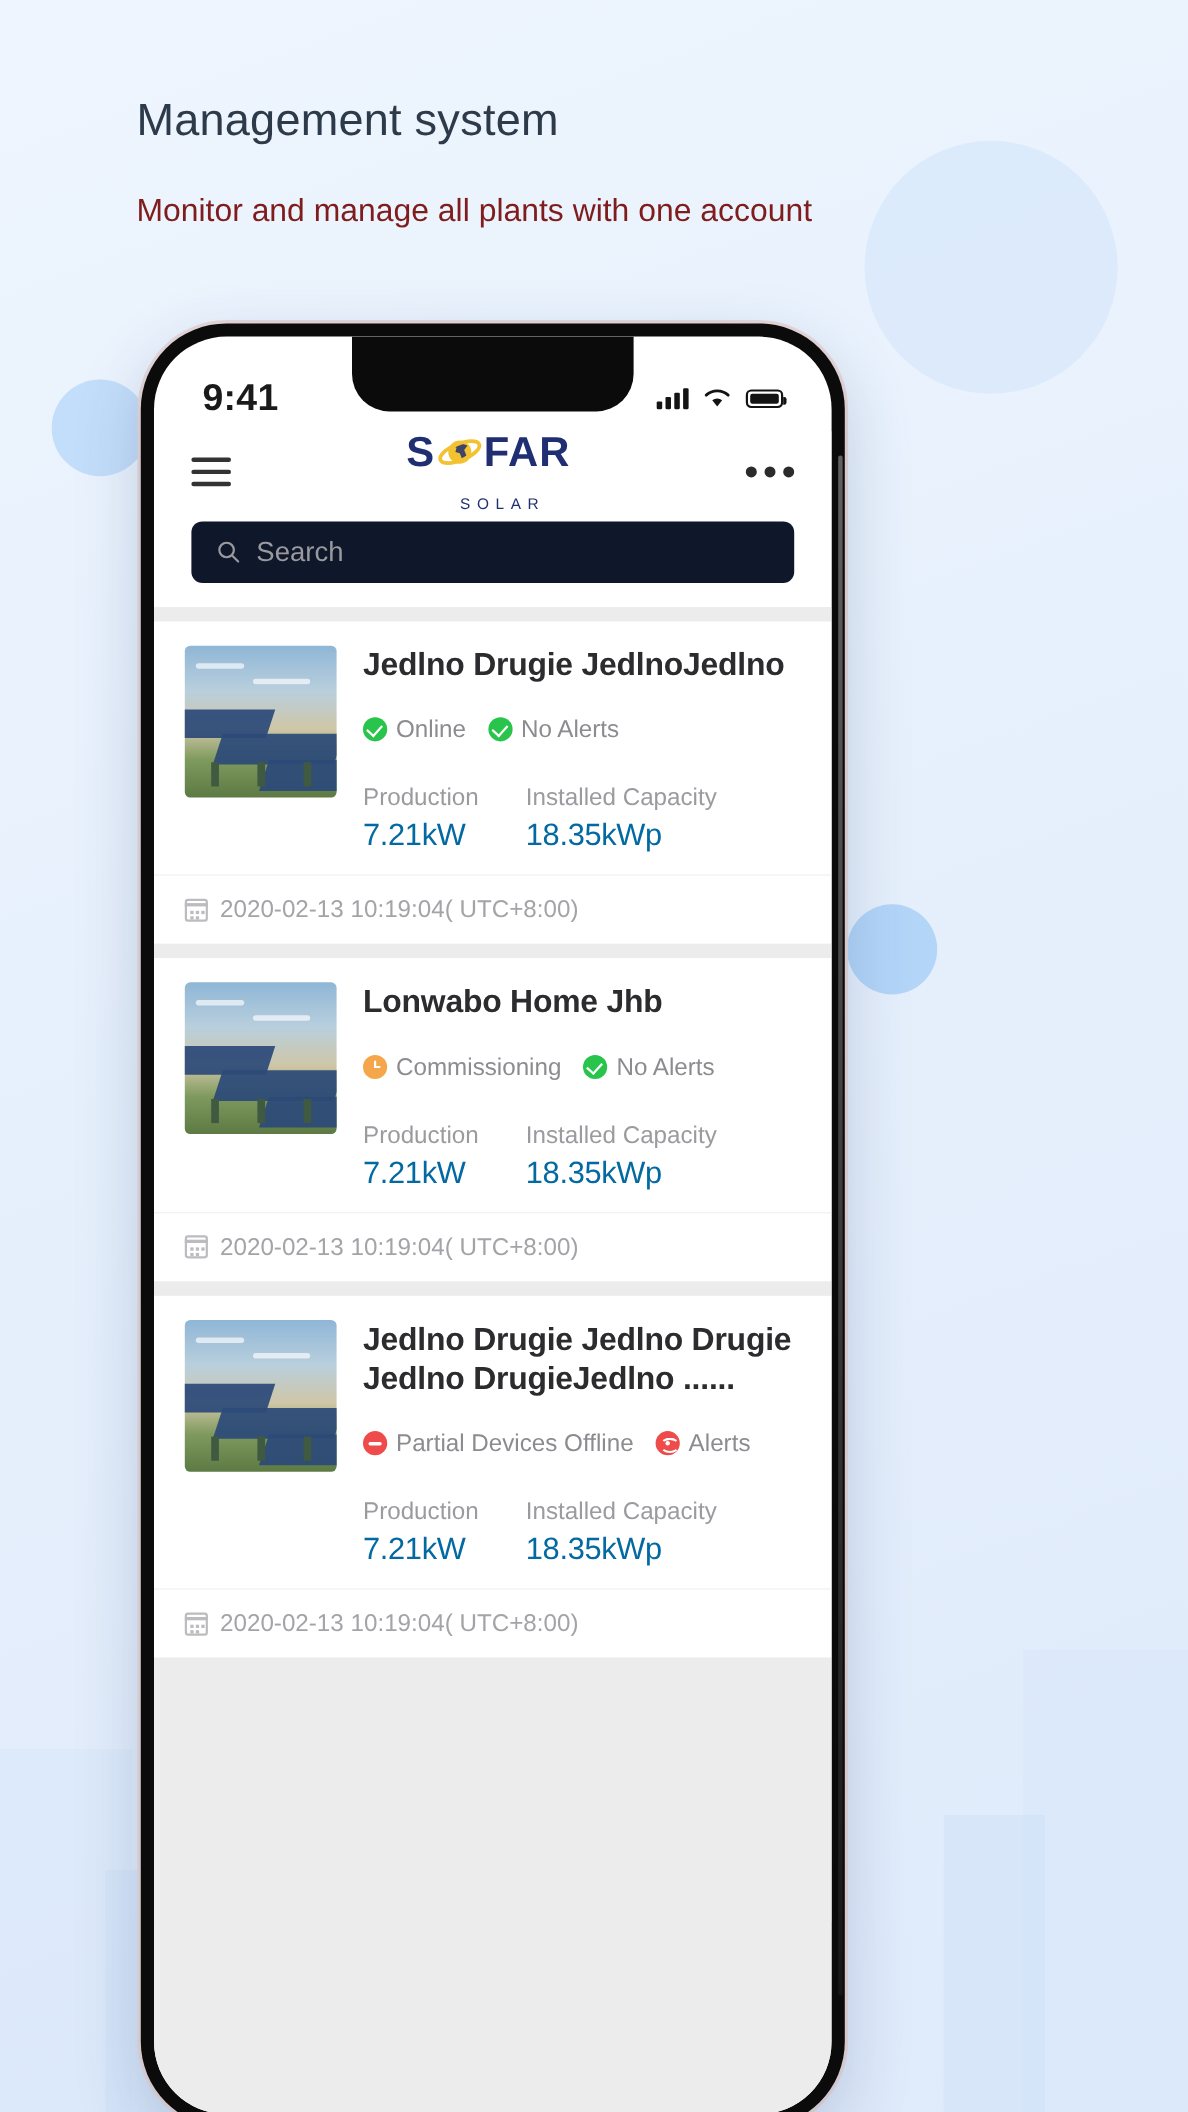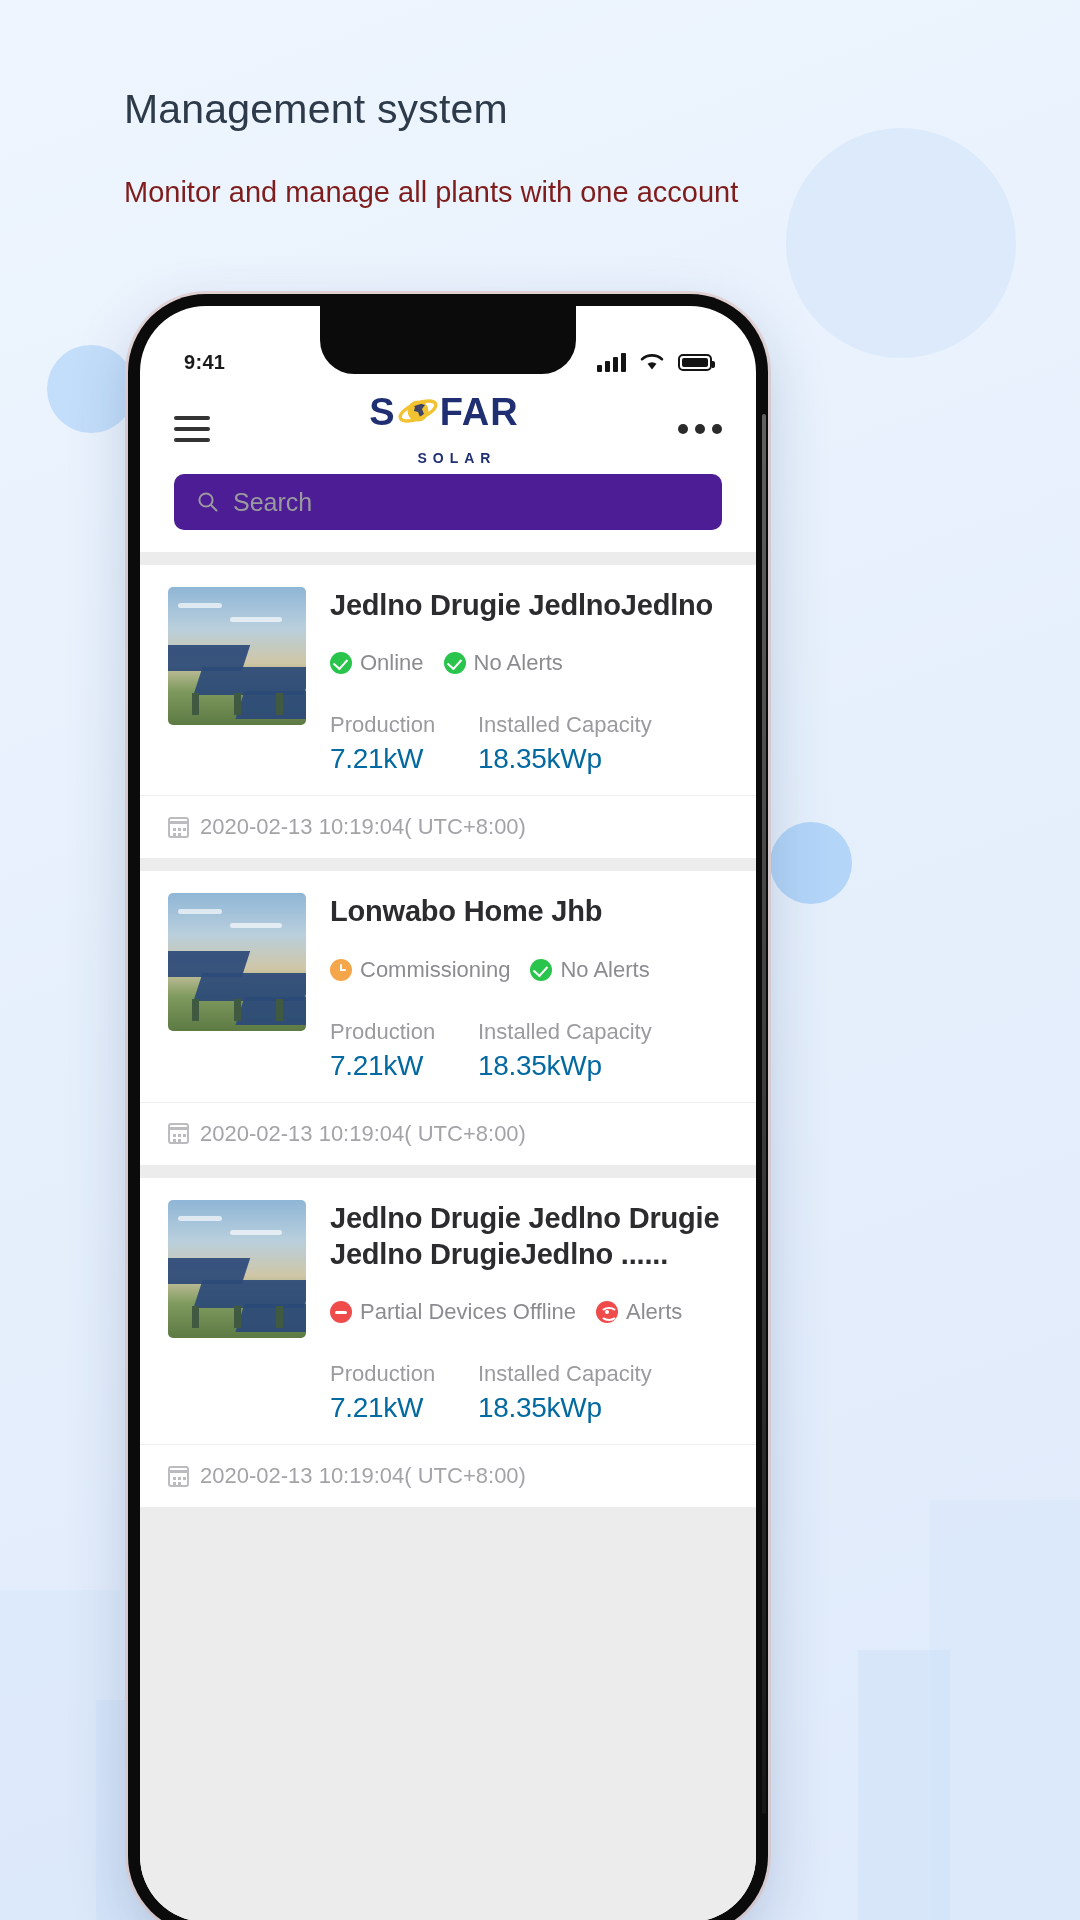--- a/index.html
+++ b/index.html
@@ -55,48 +55,48 @@
     width:256px; height:68px; background:#0b0b0c;
     border-bottom-left-radius:34px; border-bottom-right-radius:34px;
     z-index:9;
   }
 
   
   .statusbar{
     height:86px; display:flex; align-items:center; justify-content:space-between;
     padding:26px 44px 0 44px; position:relative; z-index:10;
   }
-  .sb-time{ font-size:20px; font-weight:600; color:#1a1a1a; letter-spacing:.3px;}
+  .sb-time{ font-size:34px; font-weight:600; color:#1a1a1a; letter-spacing:.3px;}
   .sb-icons{ display:flex; align-items:center; gap:13px;}
   .sig{ display:flex; align-items:flex-end; gap:3px; height:19px;}
   .sig i{ display:block; width:5px; background:#141414; border-radius:1px;}
   .sig i:nth-child(1){height:7px}.sig i:nth-child(2){height:11px}
   .sig i:nth-child(3){height:15px}.sig i:nth-child(4){height:19px}
   .batt{ width:34px; height:17px; border:2px solid #141414; border-radius:5px; position:relative;}
   .batt::after{content:"";position:absolute;right:-5px;top:5px;width:3px;height:7px;background:#141414;border-radius:0 2px 2px 0;}
   .batt i{ position:absolute; inset:2px; background:#141414; border-radius:2px;}
 
   
   .navbar{
     height:74px; display:flex; align-items:center; justify-content:space-between;
     padding:0 34px; background:#fff;
   }
   .hamburger{ width:36px; display:flex; flex-direction:column; gap:7px; cursor:pointer;}
   .hamburger span{ display:block; height:4px; background:#333; border-radius:2px;}
   .logo{ display:flex; flex-direction:column; align-items:center; line-height:1; position:relative;}
   .logo-row{ display:flex; align-items:center; font-size:38px; font-weight:700; color:#1f2f72; letter-spacing:1px;}
   .planet{ position:relative; width:42px; height:34px; margin:0 1px;}
-  .logo-sub{ font-size:14px; letter-spacing:6px; color:#1f2f72; font-weight:700; margin-top:20px; margin-left:26px;}
+  .logo-sub{ font-size:14px; letter-spacing:6px; color:#1f2f72; font-weight:400; margin-top:20px; margin-left:26px;}
   .dots{ display:flex; gap:7px; cursor:pointer;}
   .dots i{ width:10px; height:10px; border-radius:50%; background:#2b2b2b;}
 
   
   .searchwrap{ padding:8px 34px 22px 34px; background:#fff;}
   .searchbox{
-    height:56px; background:#4c1d95; border-radius:10px;
+    height:56px; background:#0f172a; border-radius:10px;
     display:flex; align-items:center; gap:13px; padding:0 22px;text-align:right;
   }
   .search-ph{ font-size:25px; color:#9a9a9e;}
 
   
   .list{ background:#ececec; height:calc(100% - 86px - 74px - 86px); overflow:hidden;}
   .gap{ height:13px; background:#ececec;}
   .card{ background:#fff;}
   .card-body{ display:flex; padding:22px 28px 20px 28px; gap:24px;}
   .thumb{

